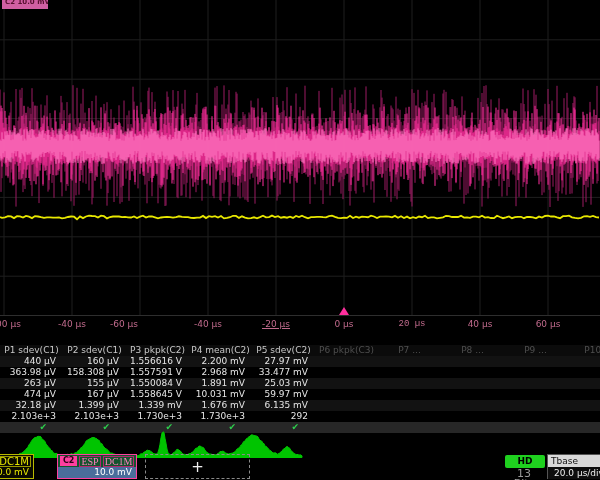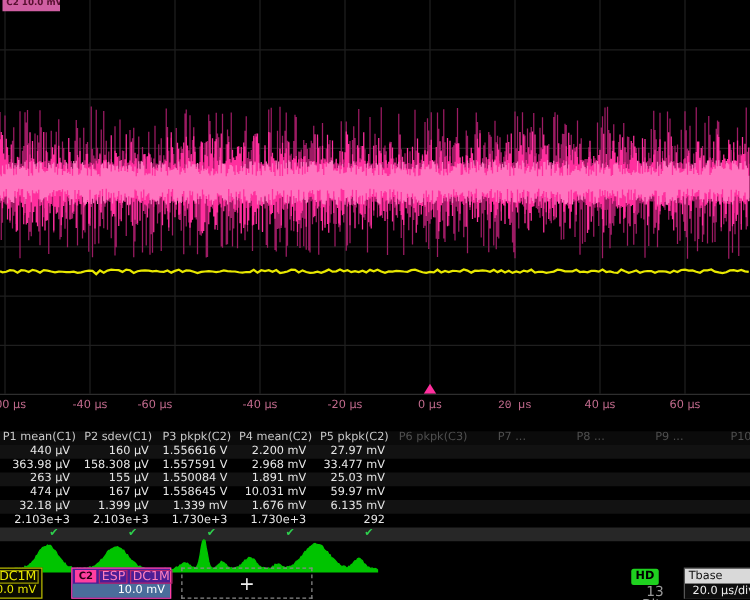--- a/index.html
+++ b/index.html
@@ -22,32 +22,32 @@
            font-size:9px;color:#e6e6e6;white-space:nowrap;overflow:hidden;}
   .mt-h{text-align:center;padding-right:0;color:#c9c9c9;}
   .mt-h.dim{color:#4f4f4f;}
   .checks{background:#272727;}
   .chk{color:#2ed24e;font-size:9px;padding-right:16px;}
   
   #histsvg{position:absolute;left:0;top:430px;}
   
   .descbox{position:absolute;top:454px;height:25px;box-sizing:border-box;font-size:8px;}
   #c1box{left:-46px;width:80px;border:1px solid #b8b800;background:#0a0a00;}
-  #c2box{left:57px;width:80px;border:1px solid #ff3fa0;background:#4c1d95;}
+  #c2box{left:57px;width:80px;border:1px solid #ff3fa0;background:#14532d;}
   .drow{display:flex;align-items:center;height:12px;padding:0 2px;gap:2px;}
   .ctag{font-weight:bold;font-size:8px;padding:0 3px;height:10px;line-height:10px;}
   #c2tag{background:#ff3fa0;color:#2b0016;}
   .badge{font-size:10px;height:9px;line-height:9px;padding:0 1px;border:1px solid;}
   .b1{color:#e8e800;border-color:#9a9a00;}
-  .b2{color:#ff7fbf;border-color:#b3266f;}
+  .b2{color:#ff7fbf;border-color:#b3266f;font-family:Liberation Serif, serif;}
   .scale1{height:11px;line-height:11px;text-align:right;padding-right:4px;color:#e8e800;font-size:9px;}
   .scale2{height:11px;line-height:11px;text-align:right;padding-right:4px;color:#fff;font-size:9px;background:#4a6d9b;}
   #addbox{position:absolute;left:145px;top:454px;width:105px;height:25px;box-sizing:border-box;
           border:1px dashed #8a8a8a;color:#eee;font-size:15px;display:flex;align-items:center;justify-content:center;}
-  #hdbadge{position:absolute;left:505px;top:455px;width:22px;height:13px;line-height:13px;background:#1fd11f;
+  #hdbadge{position:absolute;left:505px;top:455px;width:40px;height:13px;line-height:13px;background:#1fd11f;
            color:#000;font-size:9px;font-weight:bold;text-align:center;border-radius:2px;}
   #hdbits{position:absolute;left:505px;top:469px;width:38px;height:10px;line-height:10px;color:#999;
           font-size:11px;text-align:center;}
   #tbasebox{position:absolute;left:547px;top:454px;width:80px;height:25px;box-sizing:border-box;border:1px solid #555;}
   #tbasehead{height:12px;line-height:12px;background:#d9d9d9;color:#111;font-size:9px;padding-left:3px;}
   #tbaseval{height:12px;line-height:12px;color:#eee;font-size:9px;padding-left:6px;background:#0d0d0d;}
 </style>
 </head>
 <body>
 
@@ -82,34 +82,34 @@
     <line x1="0" y1="315.5" x2="600" y2="315.5" stroke="#2e2e2e"></line>
   </svg>
 
   <div id="toplabel">C2 10.0 mV</div>
 
   <div id="timeaxis">
       <span class="tlabel" style="left: 4px;">-100 µs</span>
       <span class="tlabel" style="left: 72px;">-40 µs</span>
       <span class="tlabel" style="left: 124px;">-60 µs</span>
       <span class="tlabel" style="left: 208px;">-40 µs</span>
-      <span class="tlabel" style="left: 276px;">-20 µs</span>
+      <span class="tlabel" style="left: 276px; text-decoration: underline;">-20 µs</span>
       <span class="tlabel" style="left: 344px;">0 µs</span>
       <span class="tlabel" style="left: 412px; font-family: Liberation Mono, monospace;">20 µs</span>
       <span class="tlabel" style="left: 480px;">40 µs</span>
       <span class="tlabel" style="left: 548px;">60 µs</span>
     </div>
 
   <div id="mtable">
       <div class="mt-row mt-head">
-        <div class="mt-cell mt-h">P1 mean(C1)</div>
+        <div class="mt-cell mt-h">P1 sdev(C1)</div>
         <div class="mt-cell mt-h">P2 sdev(C1)</div>
         <div class="mt-cell mt-h">P3 pkpk(C2)</div>
         <div class="mt-cell mt-h">P4 mean(C2)</div>
-        <div class="mt-cell mt-h">P5 pkpk(C2)</div>
+        <div class="mt-cell mt-h">P5 sdev(C2)</div>
         <div class="mt-cell mt-h dim">P6 pkpk(C3)</div>
         <div class="mt-cell mt-h dim">P7 ...</div>
         <div class="mt-cell mt-h dim">P8 ...</div>
         <div class="mt-cell mt-h dim">P9 ...</div>
         <div class="mt-cell mt-h dim">P10 ...</div>
       </div>
       <div class="mt-row odd">
         <div class="mt-cell">440 µV</div>
         <div class="mt-cell">160 µV</div>
         <div class="mt-cell">1.556616 V</div>

